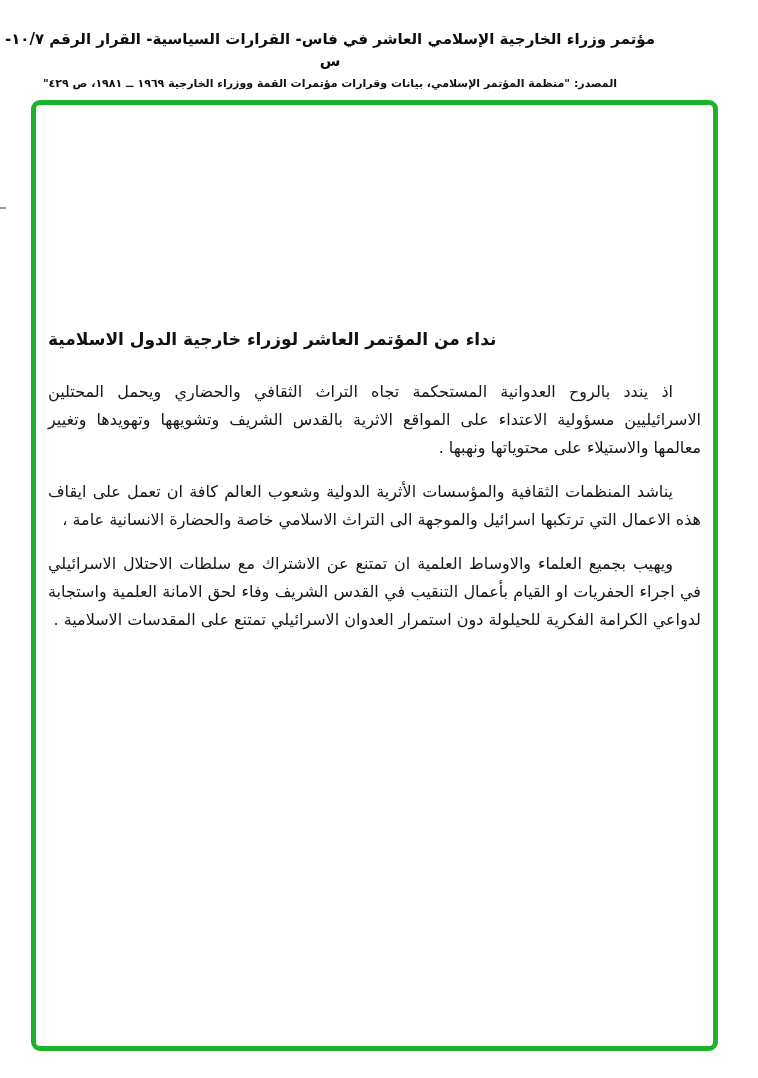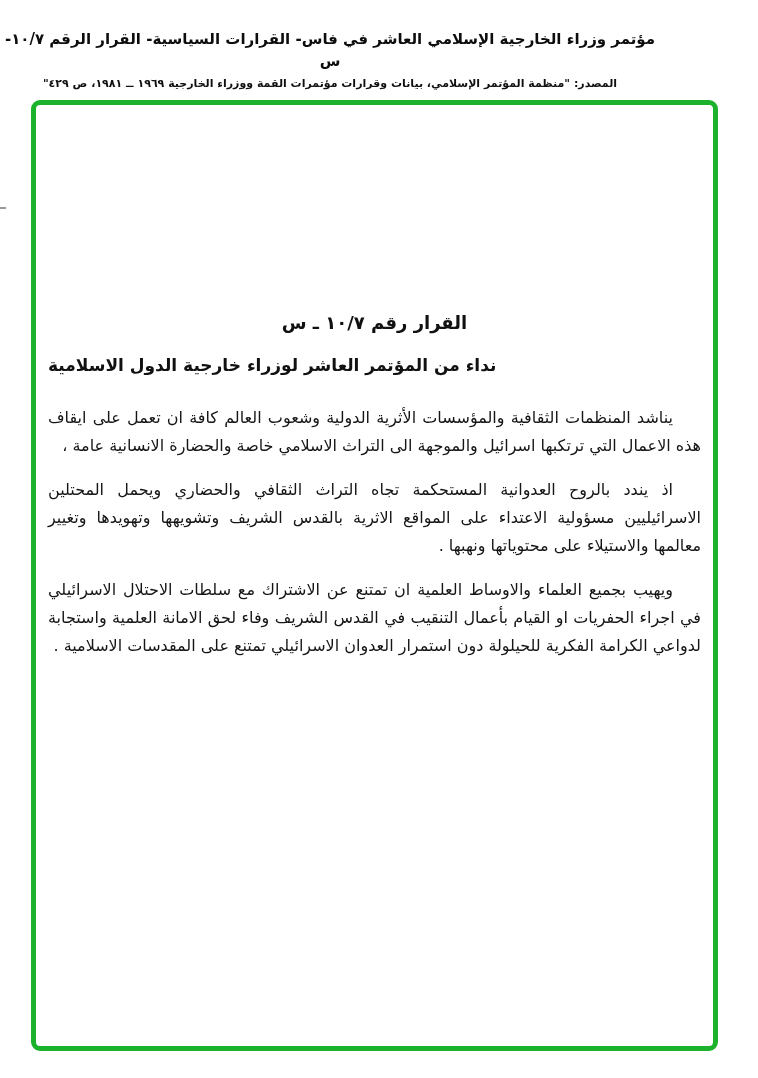--- a/index.html
+++ b/index.html
@@ -54,21 +54,20 @@
 
 <div class="hdr">
   <div class="hdr-line1">مؤتمر وزراء الخارجية الإسلامي العاشر في فاس- القرارات السياسية- القرار الرقم ١٠/٧- س</div>
   <div class="hdr-line2">المصدر: "منظمة المؤتمر الإسلامي، بيانات وقرارات مؤتمرات القمة ووزراء الخارجية ١٩٦٩ ــ ١٩٨١، ص ٤٢٩"</div>
 </div>
 
 <div class="edge-mark"></div>
 
 <div class="frame">
   <div class="frame-content">
-    <div class="doc-title1">القرار رقم ١٠/٧ ـ س</div>
     <div class="doc-title2">نداء من المؤتمر العاشر لوزراء خارجية الدول الاسلامية</div>
     <div class="doc-body">
+      <p>اذ يندد بالروح العدوانية المستحكمة تجاه التراث الثقافي والحضاري ويحمل المحتلين الاسرائيليين مسؤولية الاعتداء على المواقع الاثرية بالقدس الشريف وتشويهها وتهويدها وتغيير معالمها والاستيلاء على محتوياتها ونهبها .</p>
       <p>يناشد المنظمات الثقافية والمؤسسات الأثرية الدولية وشعوب العالم كافة ان تعمل على ايقاف هذه الاعمال التي ترتكبها اسرائيل والموجهة الى التراث الاسلامي خاصة والحضارة الانسانية عامة ،</p>
-      <p>اذ يندد بالروح العدوانية المستحكمة تجاه التراث الثقافي والحضاري ويحمل المحتلين الاسرائيليين مسؤولية الاعتداء على المواقع الاثرية بالقدس الشريف وتشويهها وتهويدها وتغيير معالمها والاستيلاء على محتوياتها ونهبها .</p>
       <p>ويهيب بجميع العلماء والاوساط العلمية ان تمتنع عن الاشتراك مع سلطات الاحتلال الاسرائيلي في اجراء الحفريات او القيام بأعمال التنقيب في القدس الشريف وفاء لحق الامانة العلمية واستجابة لدواعي الكرامة الفكرية للحيلولة دون استمرار العدوان الاسرائيلي تمتنع على المقدسات الاسلامية .</p>
     </div>
   </div>
 </div>
 
 </body></html>

